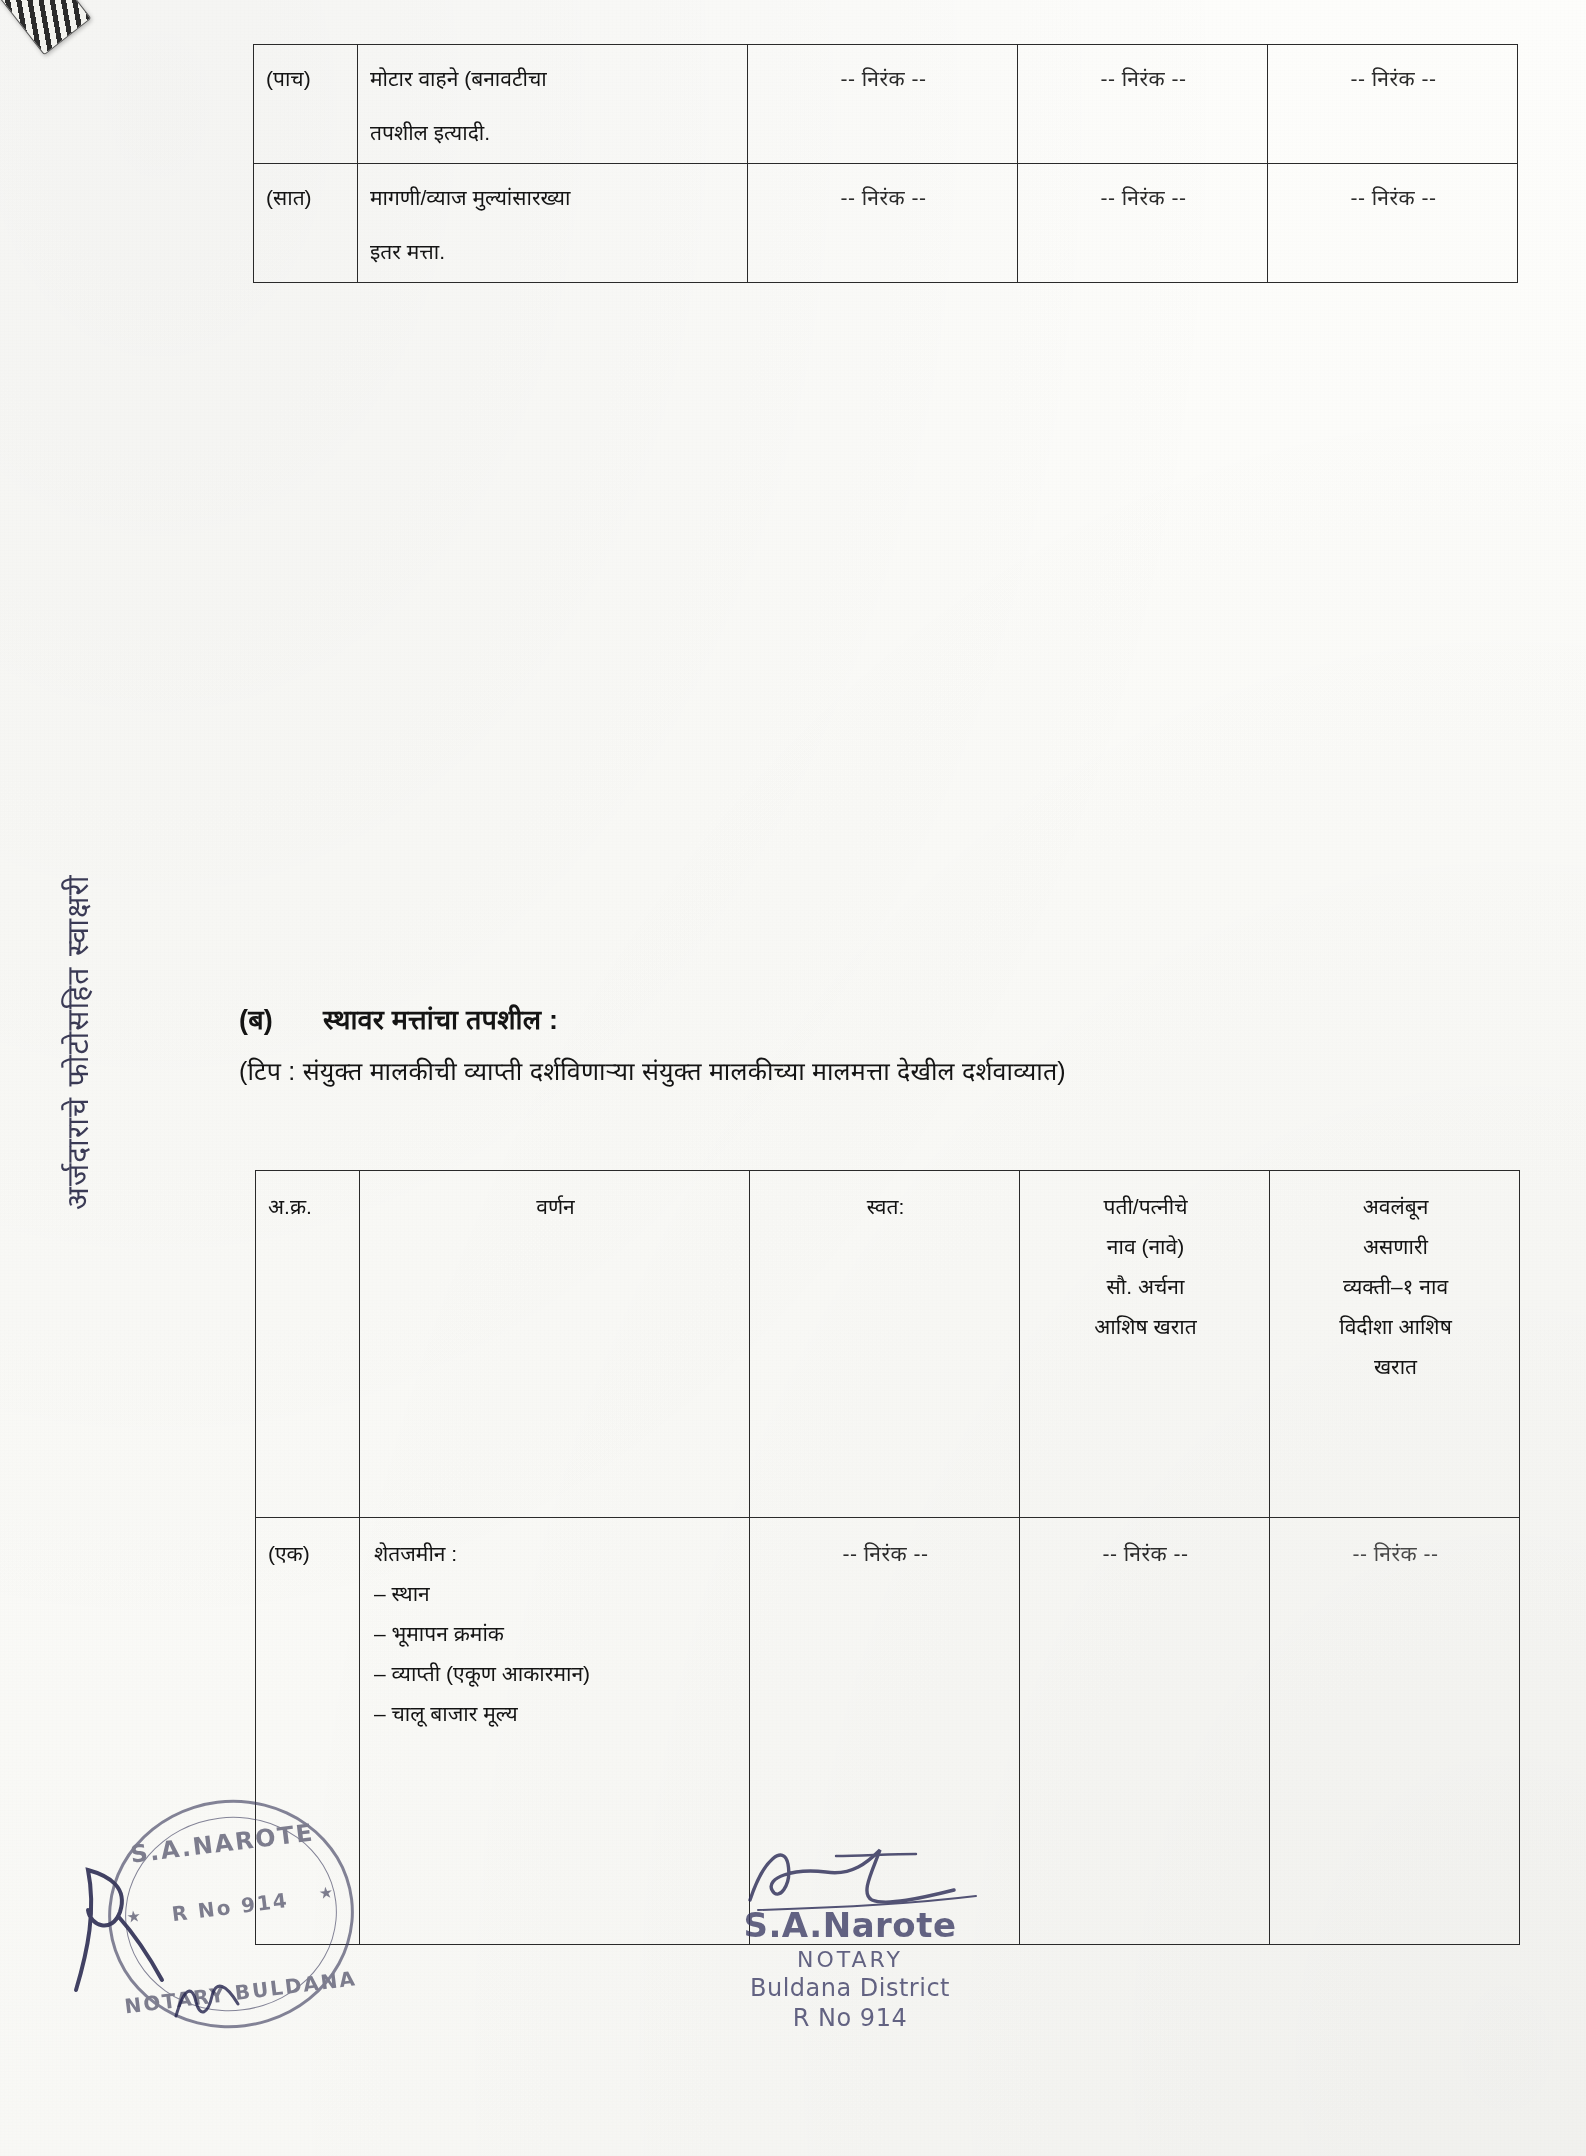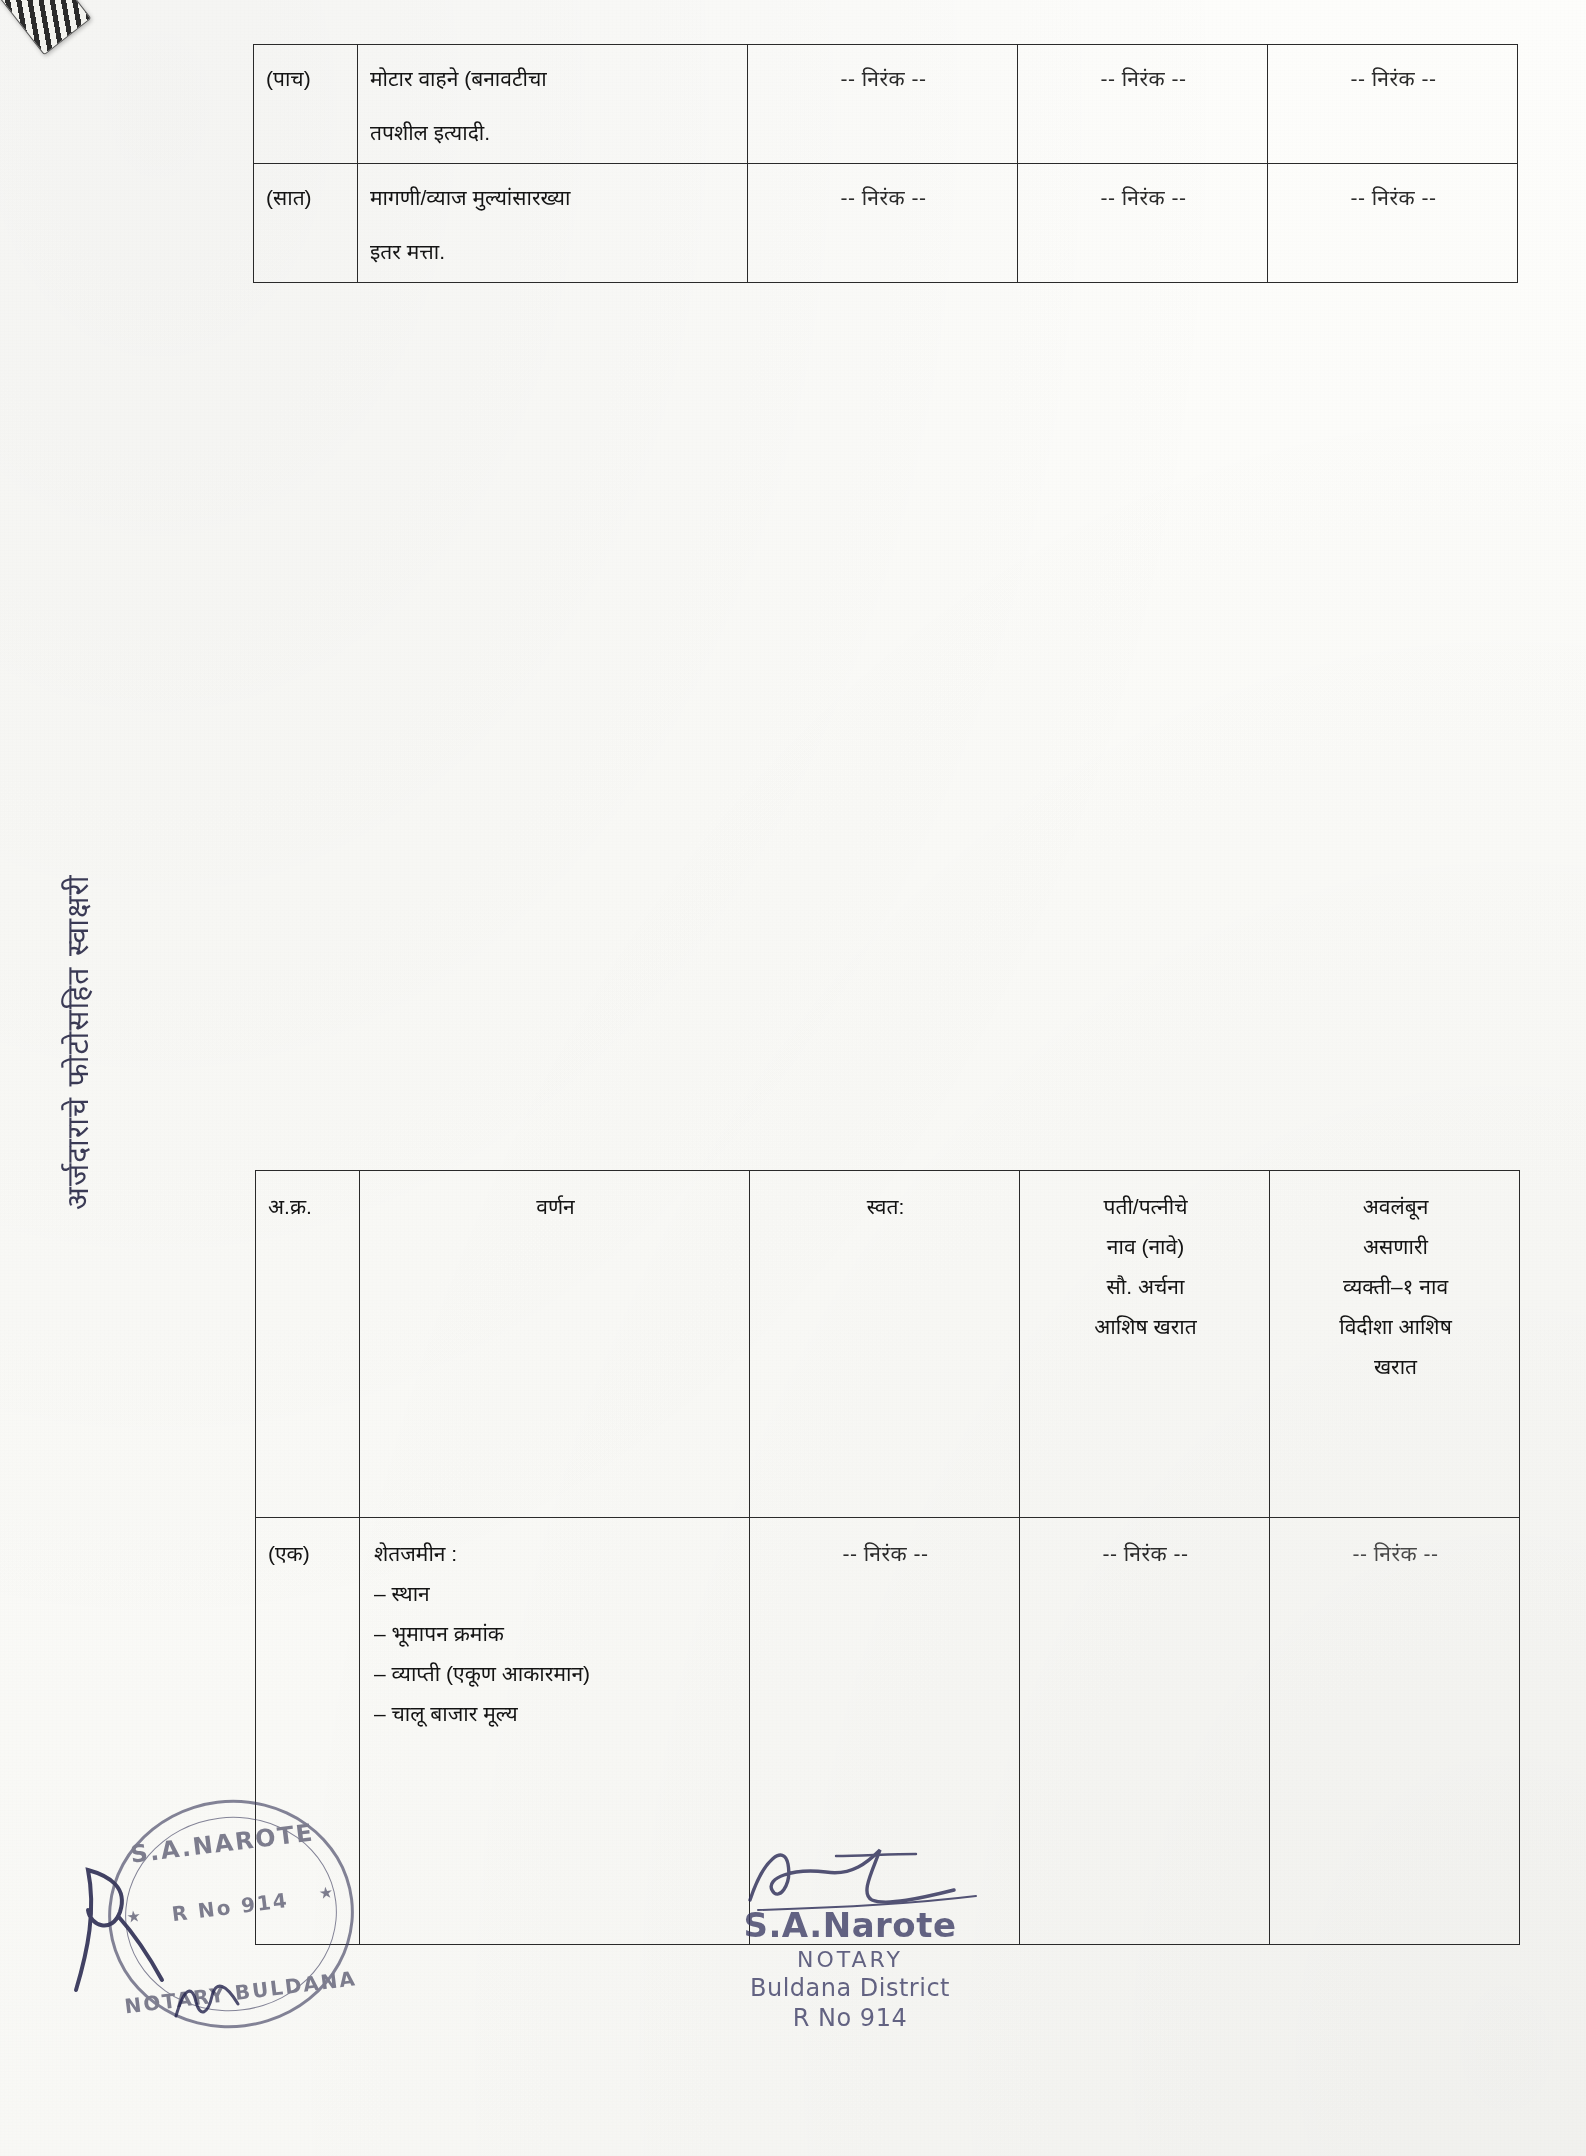--- a/index.html
+++ b/index.html
@@ -284,20 +284,26 @@
           <span class="gap-line"></span>
           <span class="ln">इतर मत्ता.</span>
         </td>
         <td class="c-self nil">-- निरंक --</td>
         <td class="c-spouse nil">-- निरंक --</td>
         <td class="c-dep nil">-- निरंक --</td>
       </tr>
     </tbody>
   </table>
 
+  <div class="section-head">
+    <span class="line1">
+      <span class="label">(ब)</span><span>स्थावर मत्तांचा तपशील :</span>
+    </span>
+    <span class="line2">(टिप : संयुक्त मालकीची व्याप्ती दर्शविणाऱ्या संयुक्त मालकीच्या मालमत्ता देखील दर्शवाव्यात)</span>
+  </div>
 
   <table class="doc" id="table-assets-immovable">
     <colgroup>
       <col class="c-idx">
         <col class="c-desc">
         <col class="c-self">
         <col class="c-spouse">
         <col class="c-dep">
     </colgroup>
     <tbody>

